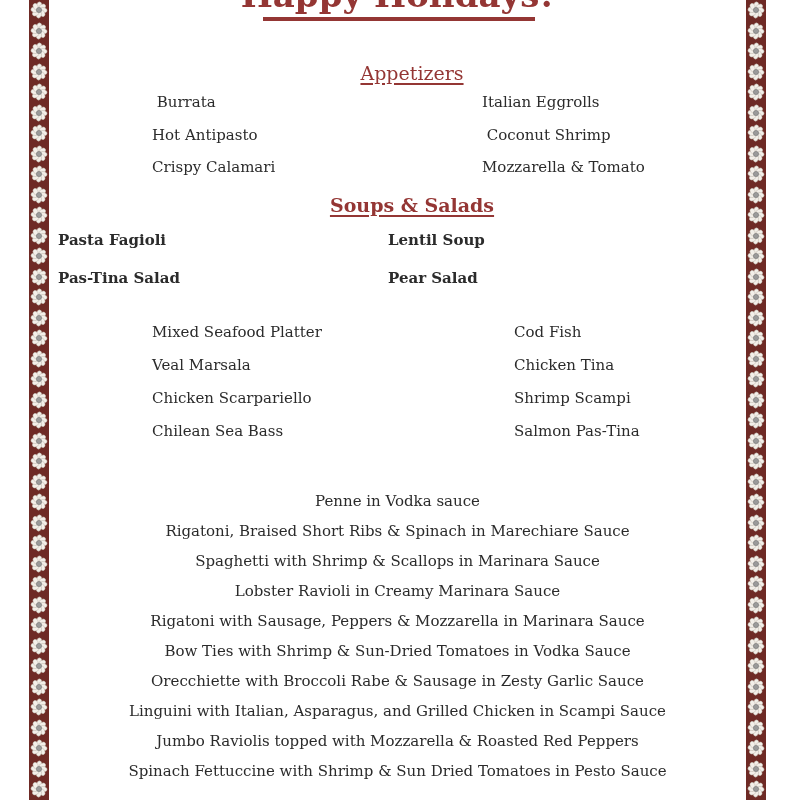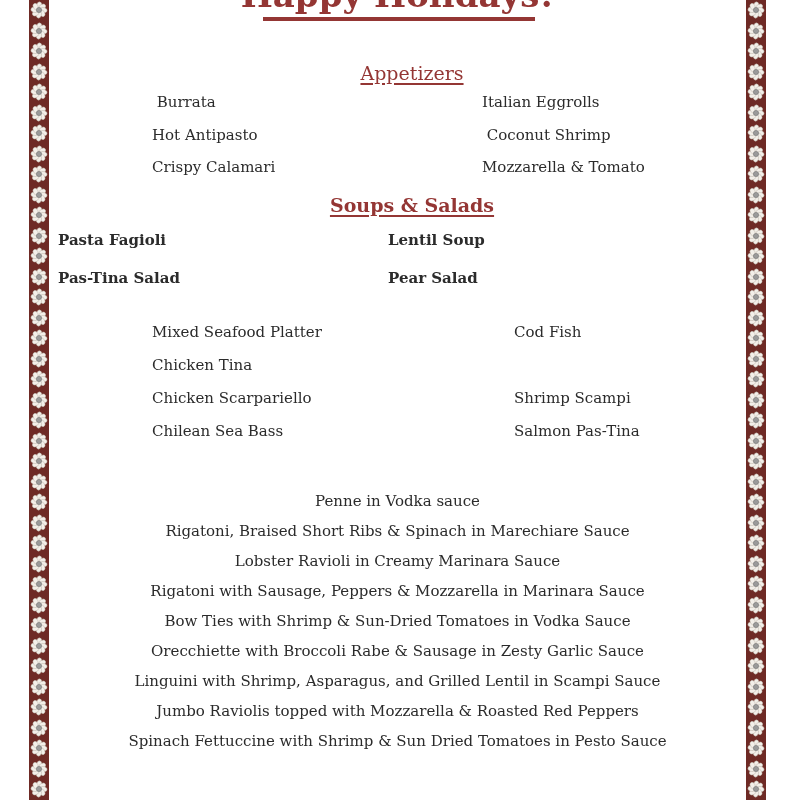--- a/index.html
+++ b/index.html
@@ -2227,38 +2227,40 @@
       </div>
   </div>
 
   <div class="section sec-entrees">
     <div class="rows">
         <div class="menu-row">
           <span class="menu-item">Mixed Seafood Platter</span>
           <span class="menu-item">Cod Fish</span>
         </div>
         <div class="menu-row">
+          <span class="menu-item">Veal Marsala</span>
           <span class="menu-item">Chicken Tina</span>
         </div>
         <div class="menu-row">
           <span class="menu-item">Chicken Scarpariello</span>
           <span class="menu-item">Shrimp Scampi</span>
         </div>
         <div class="menu-row">
           <span class="menu-item">Chilean Sea Bass</span>
           <span class="menu-item">Salmon Pas-Tina</span>
         </div>
       </div>
   </div>
 
   <div class="pasta-list" id="pasta-list">
       <div class="pasta-line">Penne in Vodka sauce</div>
       <div class="pasta-line">Rigatoni, Braised Short Ribs &amp; Spinach in Marechiare Sauce</div>
+      <div class="pasta-line">Spaghetti with Shrimp &amp; Scallops in Marinara Sauce</div>
       <div class="pasta-line">Lobster Ravioli in Creamy Marinara Sauce</div>
       <div class="pasta-line">Rigatoni with Sausage, Peppers &amp; Mozzarella in Marinara Sauce</div>
       <div class="pasta-line">Bow Ties with Shrimp &amp; Sun-Dried Tomatoes in Vodka Sauce</div>
       <div class="pasta-line">Orecchiette with Broccoli Rabe &amp; Sausage in Zesty Garlic Sauce</div>
-      <div class="pasta-line">Linguini with Shrimp, Asparagus, and Grilled Lentil in Scampi Sauce</div>
+      <div class="pasta-line">Linguini with Italian, Asparagus, and Grilled Chicken in Scampi Sauce</div>
       <div class="pasta-line">Jumbo Raviolis topped with Mozzarella &amp; Roasted Red Peppers</div>
       <div class="pasta-line">Spinach Fettuccine with Shrimp &amp; Sun Dried Tomatoes in Pesto Sauce</div>
     </div>
 
 </div>
 
 </body></html>

